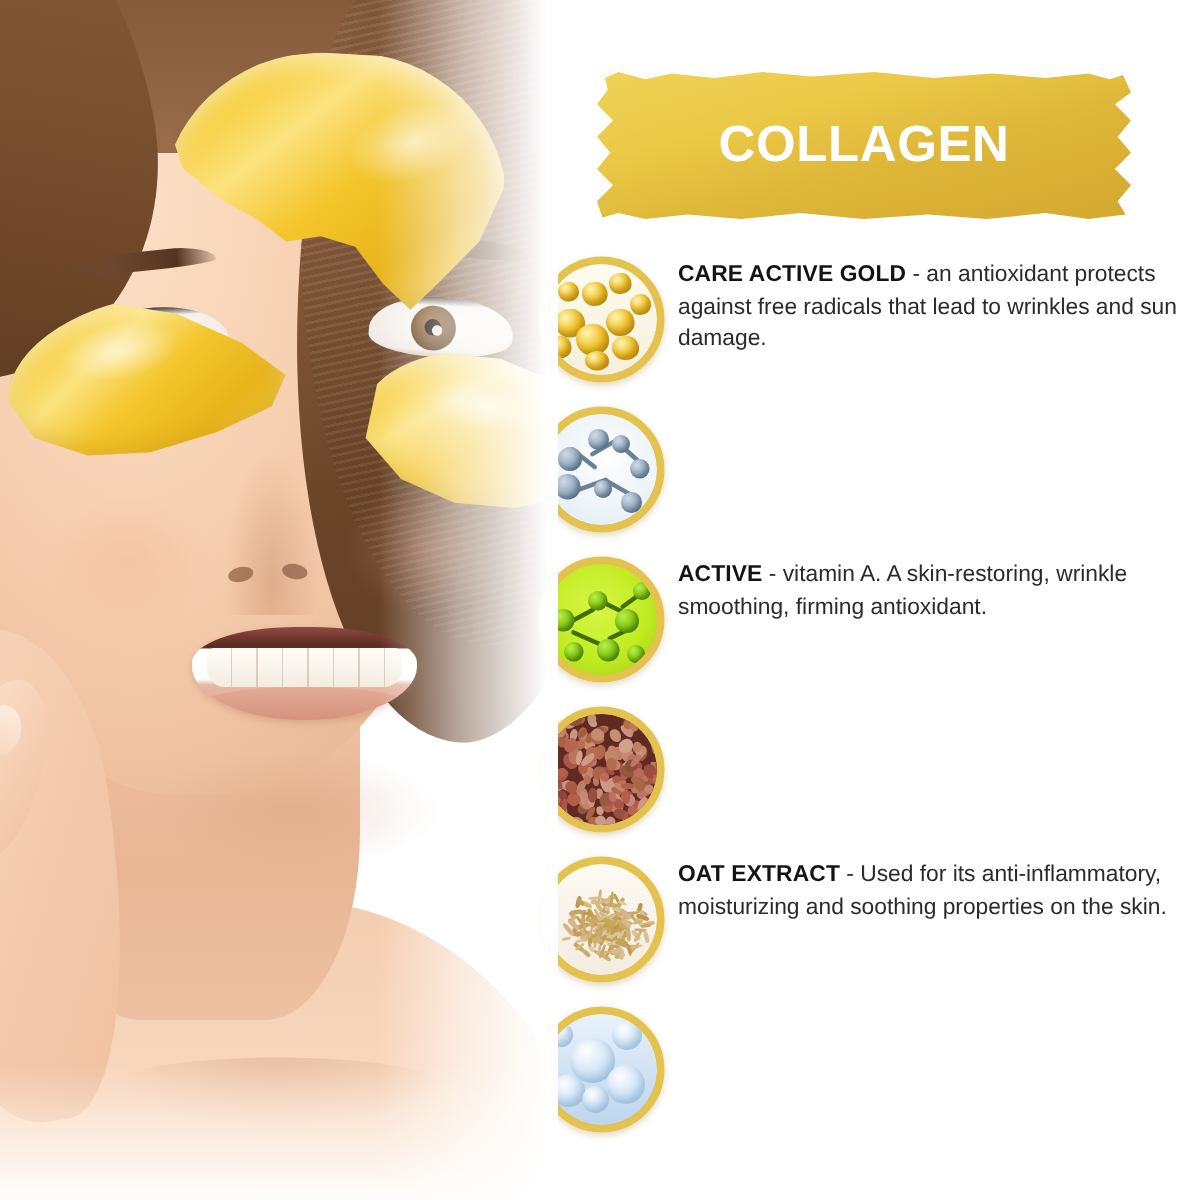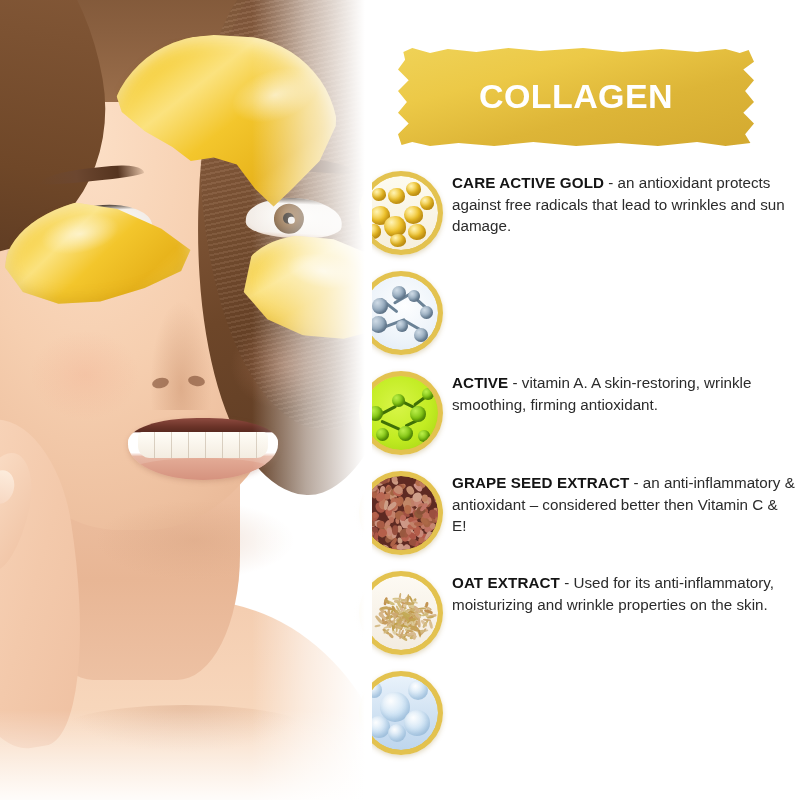--- a/index.html
+++ b/index.html
@@ -589,23 +589,20 @@
                 <span class="seed" style="left:57.2px;top:18.6px;width:7.3px;height:6.4px;background:hsl(21.237524277175556,42%,56.51062894729461%);transform:rotate(92deg);"></span>
                 <span class="seed" style="left:55.4px;top:6.1px;width:7.0px;height:4.7px;background:hsl(17.757274393810555,42%,55.094977804038194%);transform:rotate(54deg);"></span>
                 <span class="seed" style="left:49.6px;top:46.2px;width:9.1px;height:4.2px;background:hsl(15.233343127757937,42%,48.43856114635177%);transform:rotate(1deg);"></span>
                 <span class="seed" style="left:24.7px;top:63.9px;width:9.5px;height:4.0px;background:hsl(16.11731529613832,42%,47.443722557948774%);transform:rotate(123deg);"></span>
                 <span class="seed" style="left:17.0px;top:26.6px;width:10.0px;height:4.3px;background:hsl(20.875291353499186,42%,66.46132488383974%);transform:rotate(100deg);"></span>
                 <span class="seed" style="left:30.1px;top:10.3px;width:9.2px;height:7.7px;background:hsl(18.06413722506917,42%,61.180326234167595%);transform:rotate(32deg);"></span>
                 <span class="seed" style="left:2.5px;top:72.5px;width:9.2px;height:7.2px;background:hsl(17.090598587454576,42%,59.8625998598815%);transform:rotate(164deg);"></span>
               </div>
           </div>
         </div>
-      </div>
-      <div class="rowtext">
-        <b>GRAPE SEED EXTRACT</b><span> - </span><span>an anti-inflammatory &amp; antioxidant – considered better then Vitamin C &amp; E!</span>
       </div>
     </div>
 
     <div class="row">
       <div class="circle-wrap">
         <div class="circle">
           <div class="circle-inner">
             <div class="art-oat" id="oatbed">
                 <span class="grain" style="left:44.9px;top:27.7px;width:5.8px;height:1.7px;background:hsl(45.275559669023174,48%,62.63245821494258%);border-radius:40%;transform:rotate(133deg);"></span>
                 <span class="grain" style="left:32.9px;top:45.6px;width:8.7px;height:2.4px;background:hsl(35.39856851166048,48%,57.08039283989016%);border-radius:40%;transform:rotate(16deg);"></span>
@@ -815,21 +812,21 @@
                 <span class="grain" style="left:50.1px;top:44.5px;width:9.9px;height:3.0px;background:hsl(35.596885681895955,48%,65.58047485983953%);border-radius:40%;transform:rotate(85deg);"></span>
                 <span class="grain" style="left:37.3px;top:38.7px;width:9.6px;height:2.6px;background:hsl(45.09138811151096,48%,54.33366203416775%);border-radius:40%;transform:rotate(53deg);"></span>
                 <span class="grain" style="left:37.8px;top:37.3px;width:9.2px;height:2.6px;background:hsl(45.88256109314159,48%,55.70870971852388%);border-radius:40%;transform:rotate(27deg);"></span>
                 <span class="grain" style="left:35.5px;top:23.4px;width:5.4px;height:2.2px;background:hsl(43.55669498888622,48%,64.84232521655146%);border-radius:40%;transform:rotate(167deg);"></span>
                 <span class="grain" style="left:46.4px;top:40.4px;width:9.3px;height:1.8px;background:hsl(41.833688262772604,48%,58.90325427376817%);border-radius:40%;transform:rotate(38deg);"></span>
               </div>
           </div>
         </div>
       </div>
       <div class="rowtext">
-        <b>OAT EXTRACT</b><span> - </span><span>Used for its anti-inflammatory, moisturizing and wrinkle properties on the skin.</span>
+        <b>OAT EXTRACT</b><span> - </span><span>Used for its anti-inflammatory, moisturizing and soothing properties on the skin.</span>
       </div>
     </div>
 
     <div class="row">
       <div class="circle-wrap">
         <div class="circle">
           <div class="circle-inner">
             <div class="art-hya">
               <div class="cryst" style="left:16px;top:16px;width:30px;height:30px;"></div>
               <div class="cryst" style="left:40px;top:34px;width:26px;height:26px;"></div>

